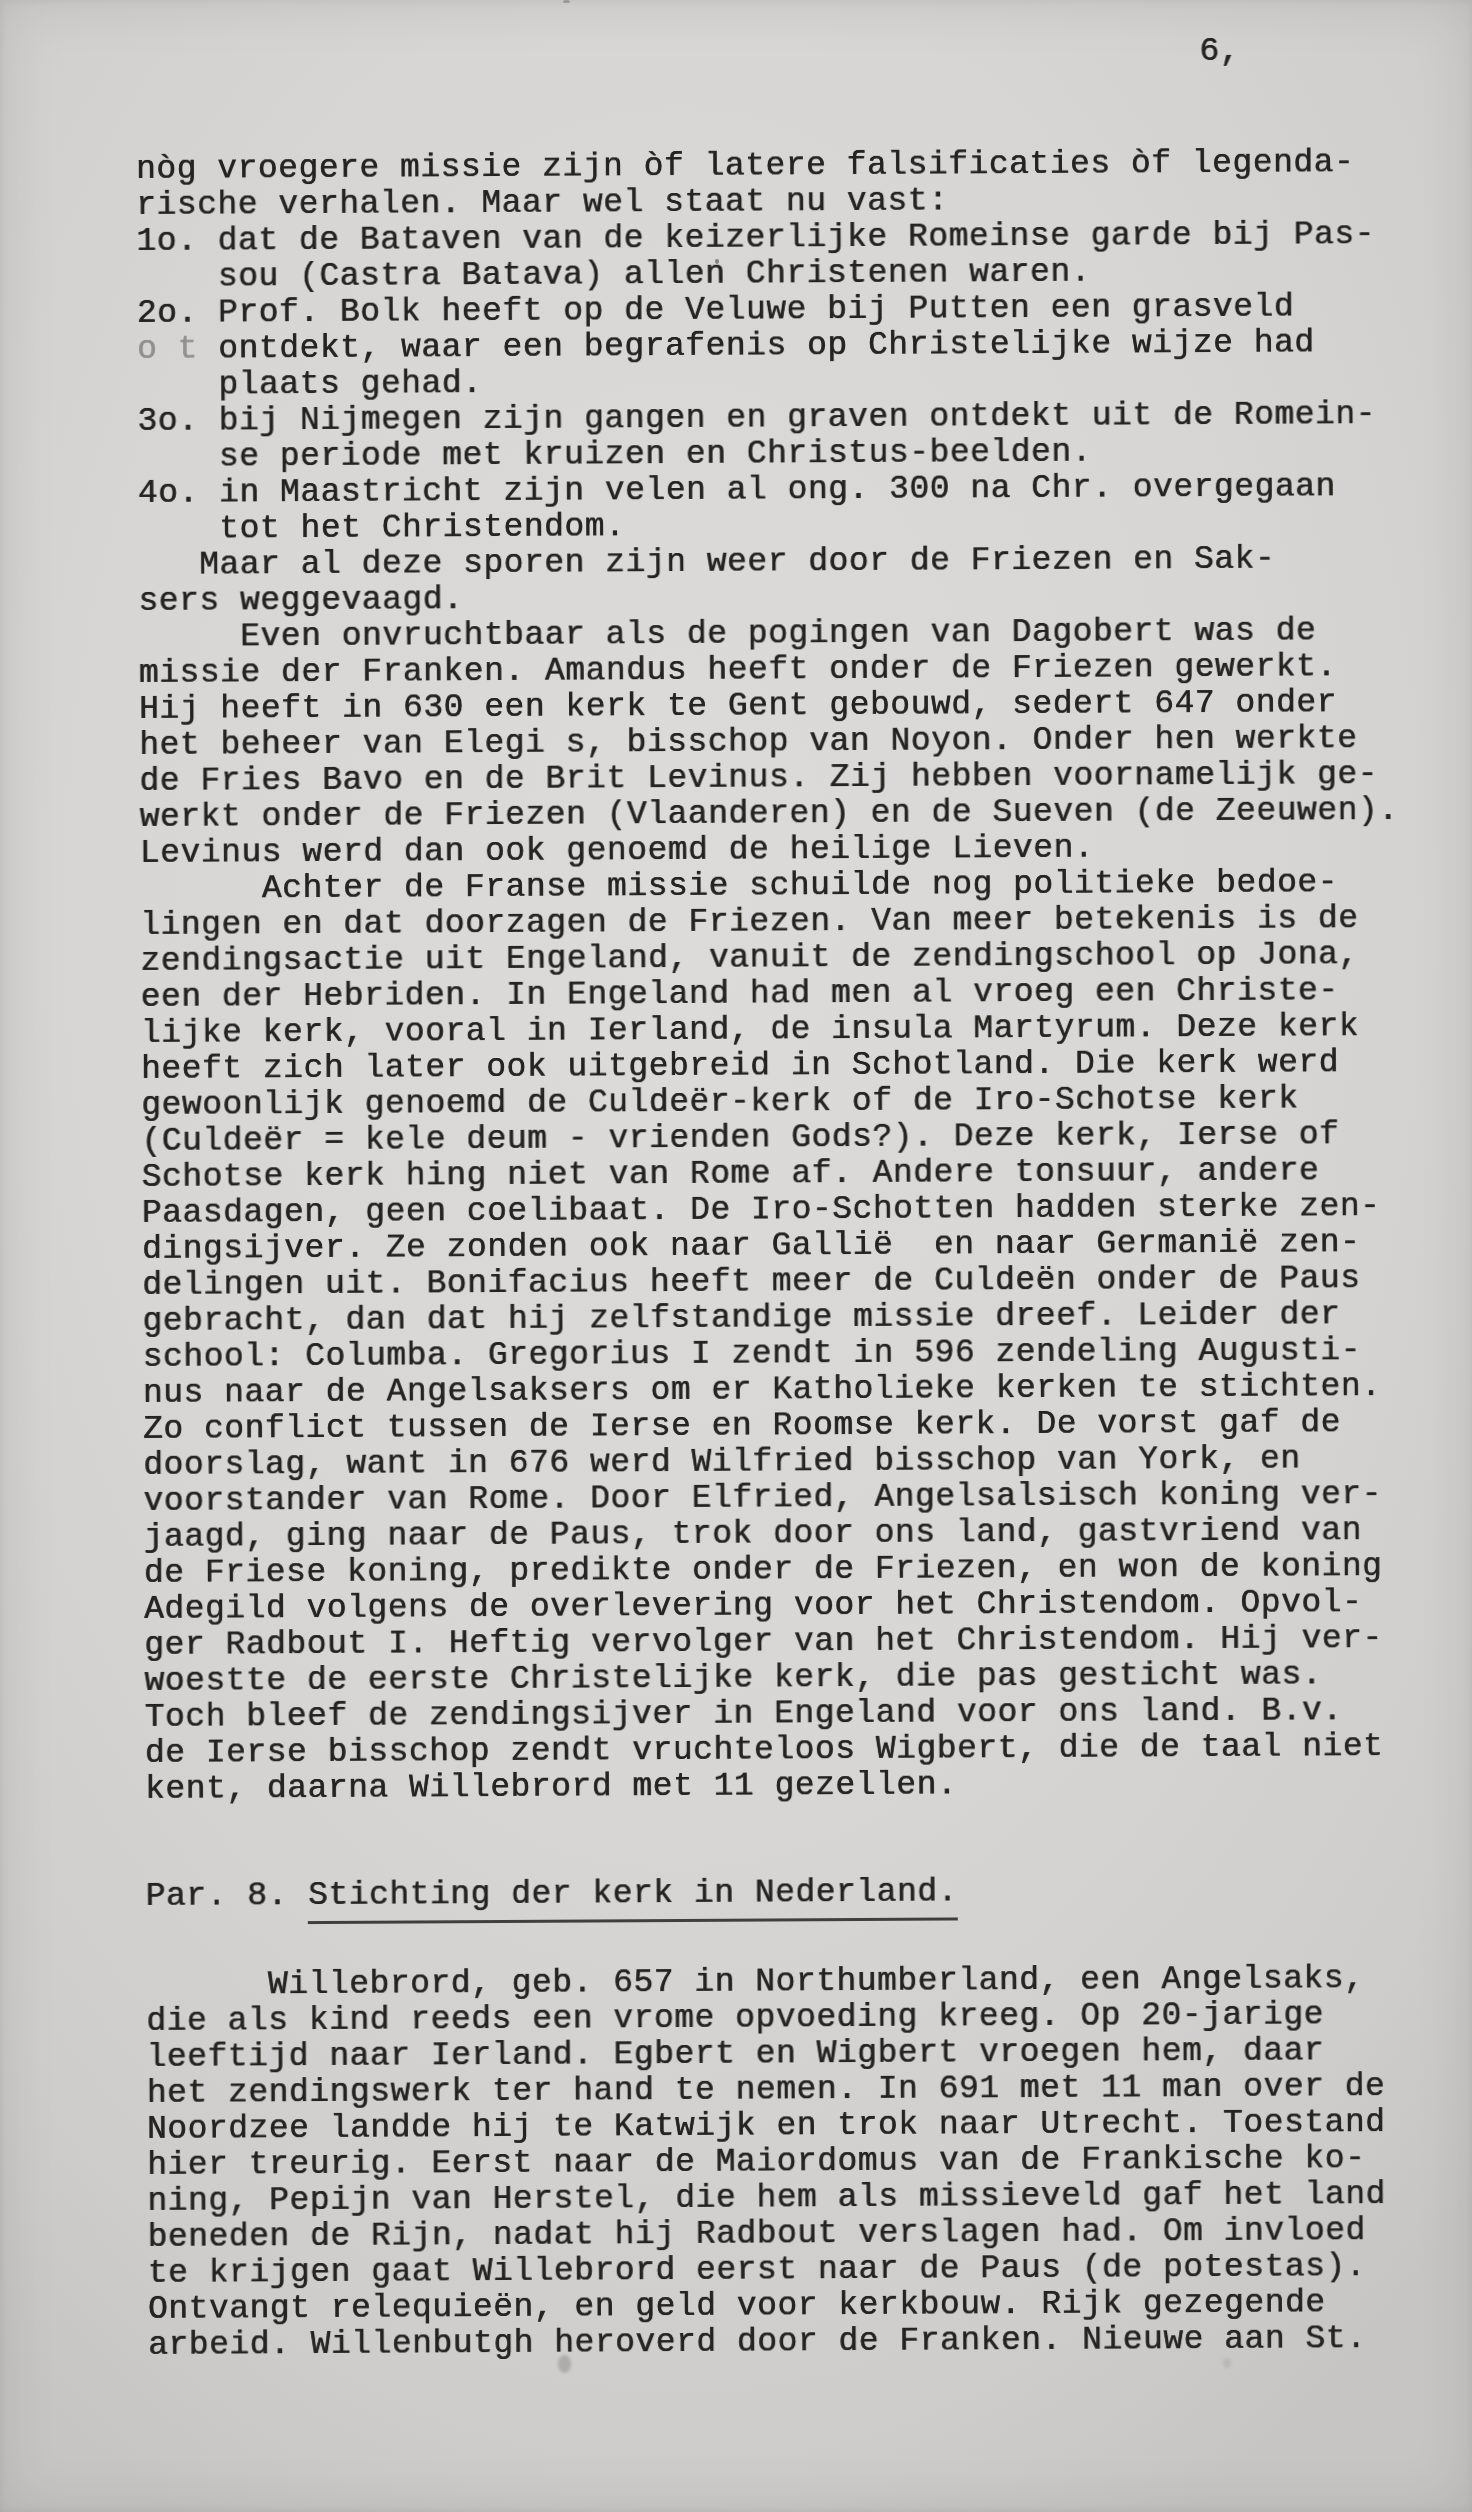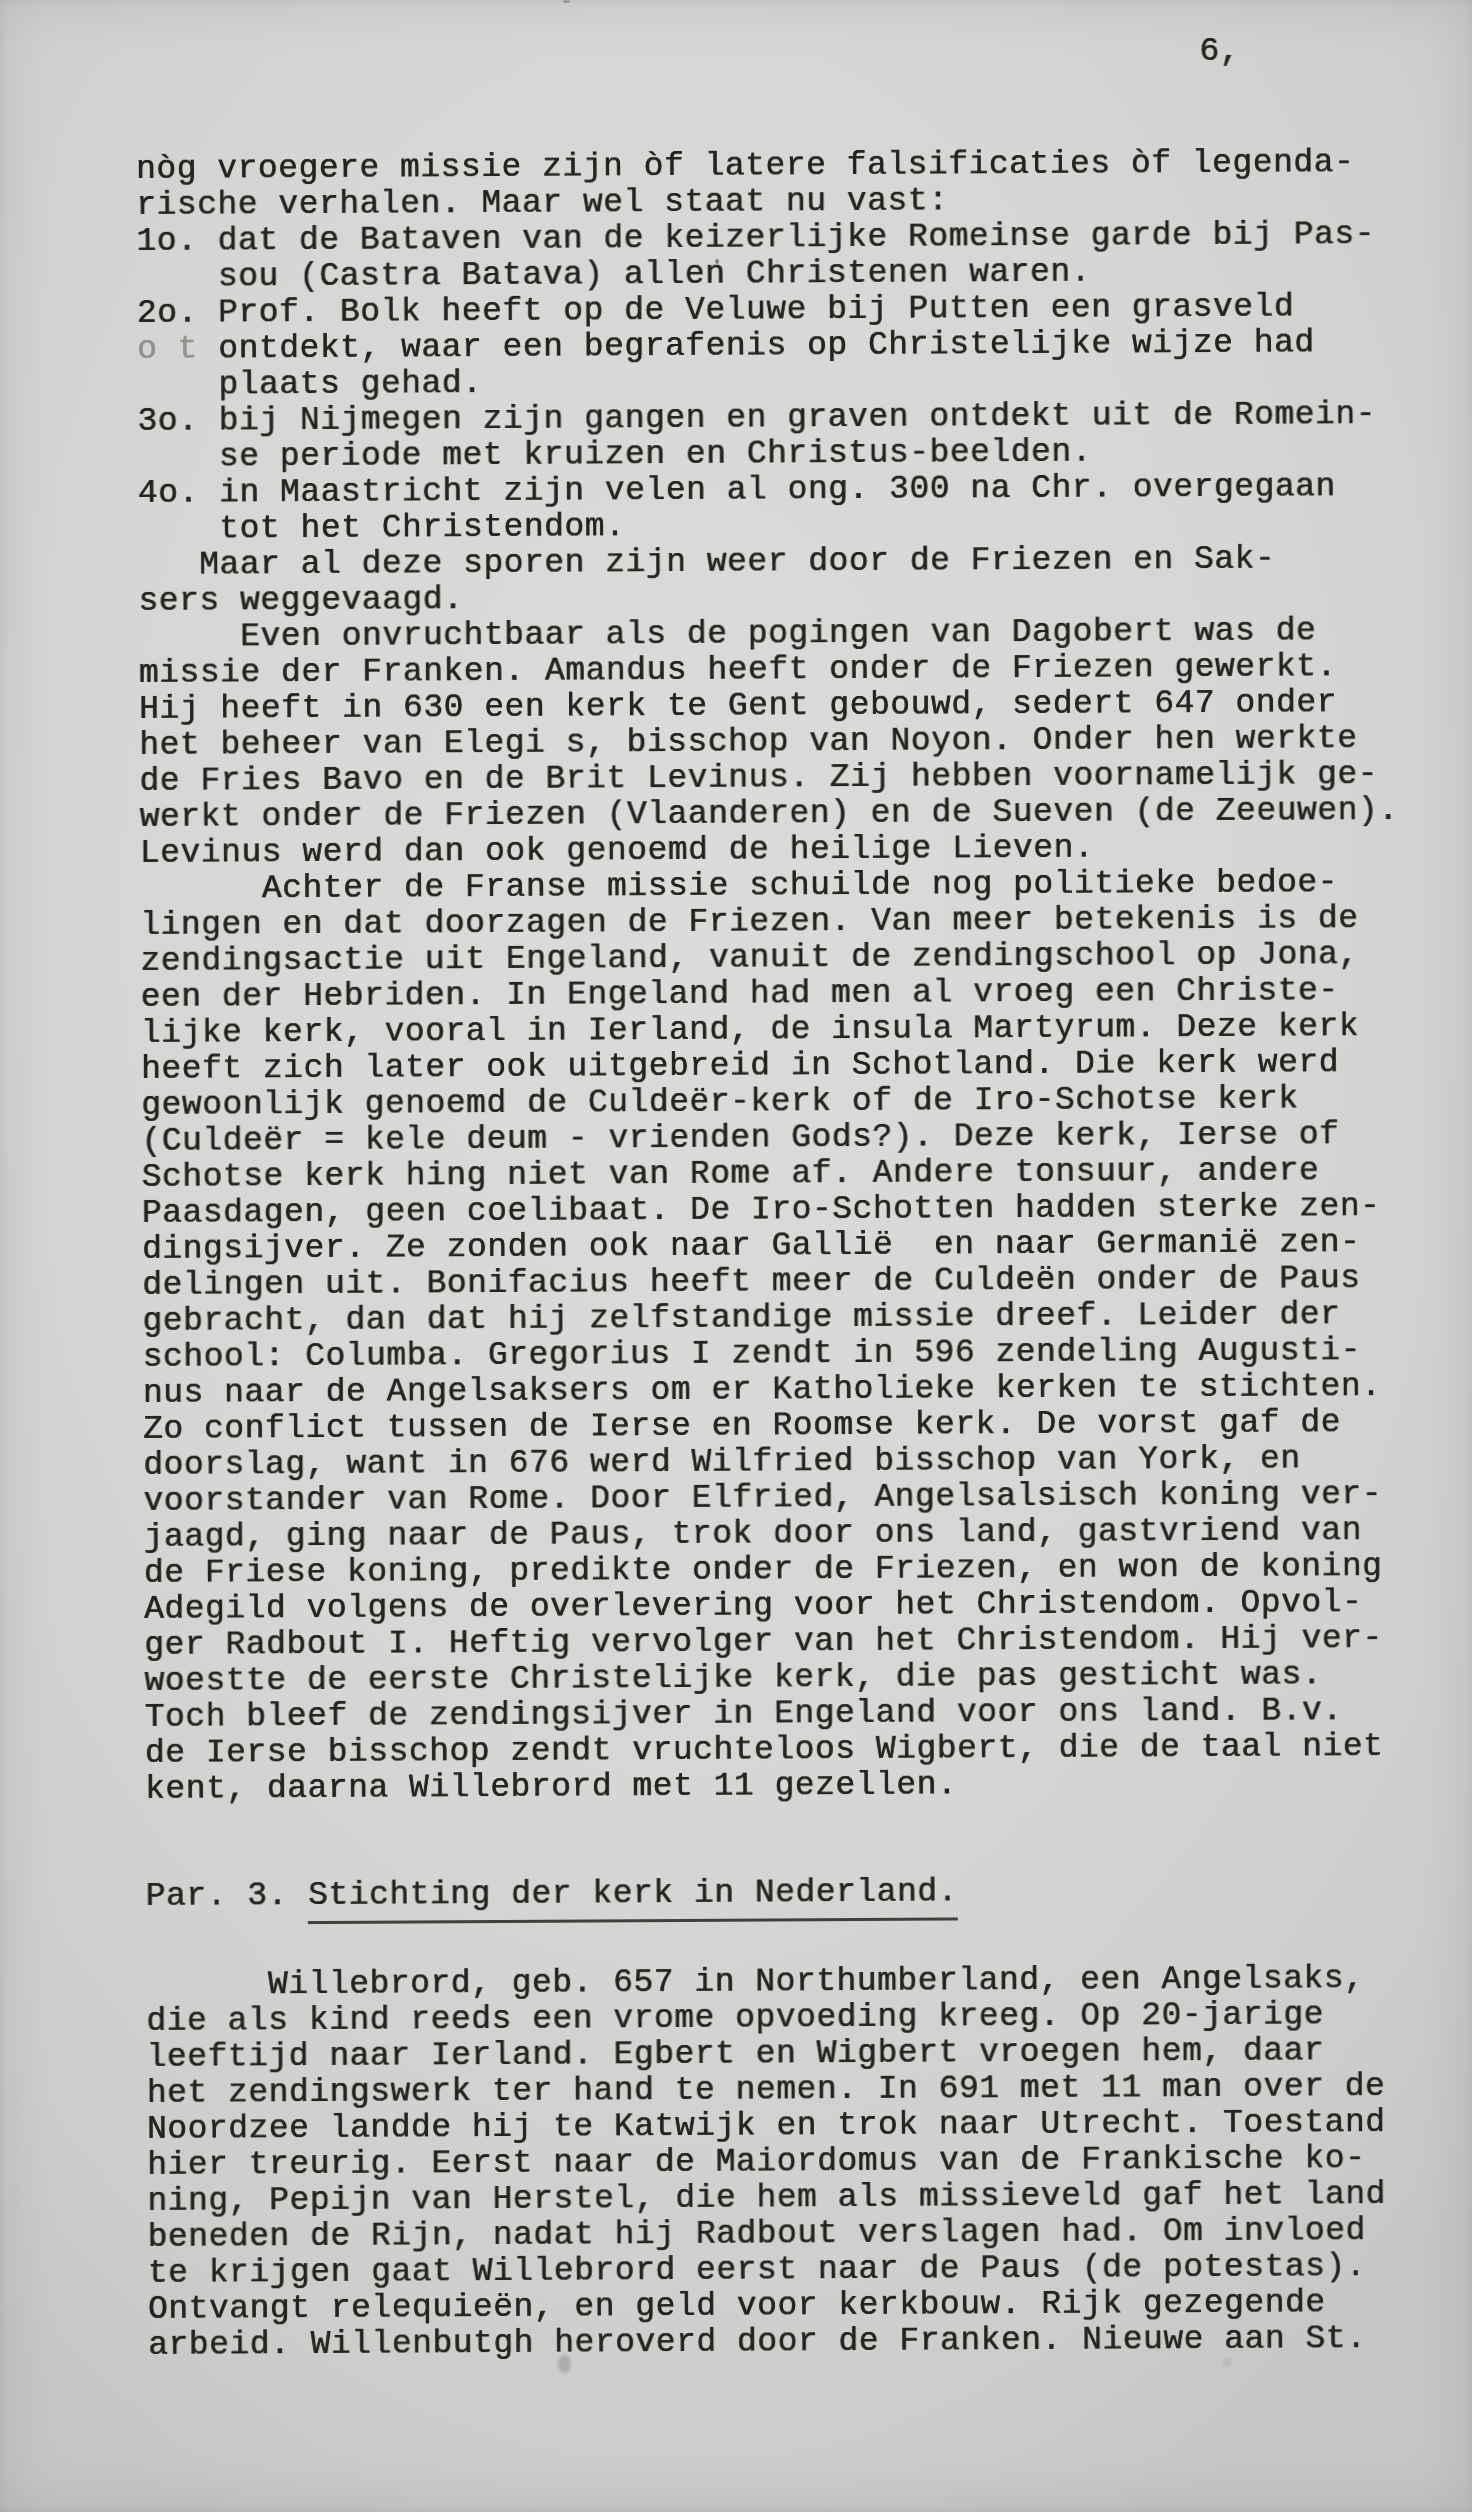--- a/index.html
+++ b/index.html
@@ -125,21 +125,21 @@
           <div class="tline">Adegild volgens de overlevering voor het Christendom. Opvol-</div>
           <div class="tline">ger Radbout I. Heftig vervolger van het Christendom. Hij ver-</div>
           <div class="tline">woestte de eerste Christelijke kerk, die pas gesticht was.</div>
           <div class="tline">Toch bleef de zendingsijver in Engeland voor ons land. B.v.</div>
           <div class="tline">de Ierse bisschop zendt vruchteloos Wigbert, die de taal niet</div>
           <div class="tline">kent, daarna Willebrord met 11 gezellen.</div>
         </div>
 
       <div class="gap-a"></div>
 
-      <div class="heading-line"><span>Par. 3. </span><span class="underlined">Stichting der kerk in Nederland.</span></div>
+      <div class="heading-line"><span>Par. 8. </span><span class="underlined">Stichting der kerk in Nederland.</span></div>
 
       <div class="gap-b"></div>
 
       <div id="body2">
           <div class="tline">      Willebrord, geb. 657 in Northumberland, een Angelsaks,</div>
           <div class="tline">die als kind reeds een vrome opvoeding kreeg. Op 20-jarige</div>
           <div class="tline">leeftijd naar Ierland. Egbert en Wigbert vroegen hem, daar</div>
           <div class="tline">het zendingswerk ter hand te nemen. In 691 met 11 man over de</div>
           <div class="tline">Noordzee landde hij te Katwijk en trok naar Utrecht. Toestand</div>
           <div class="tline">hier treurig. Eerst naar de Maiordomus van de Frankische ko-</div>

